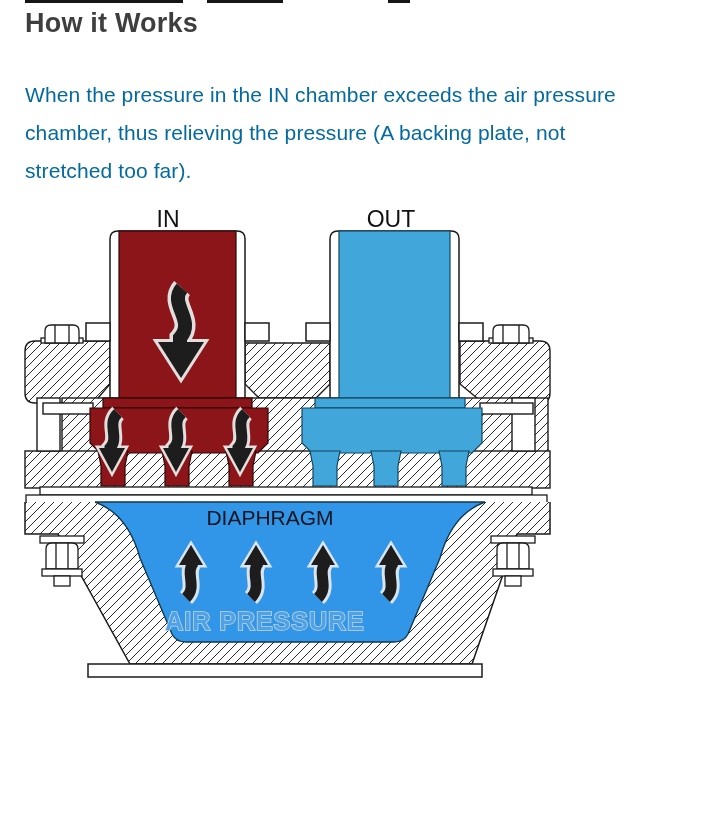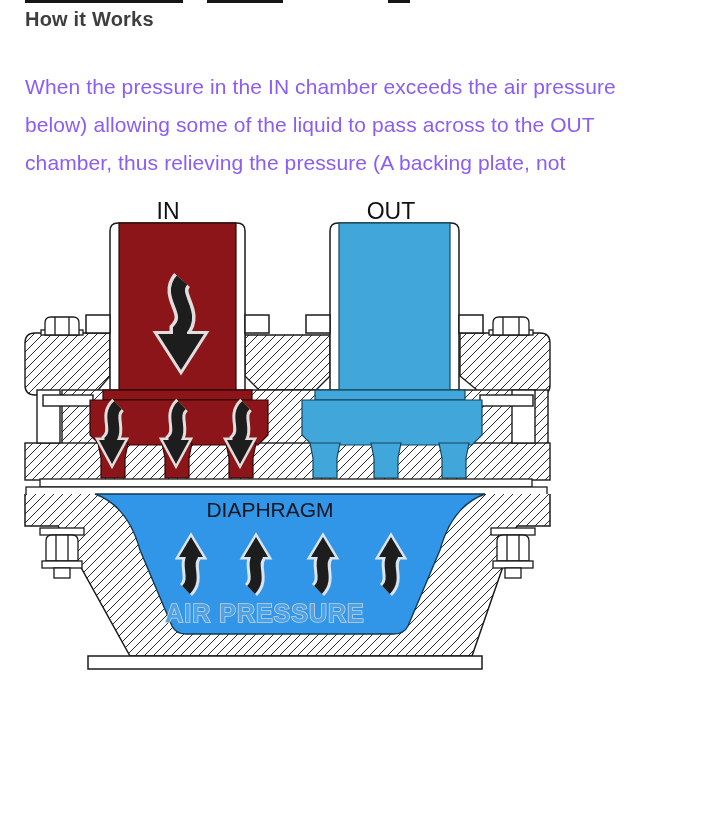--- a/index.html
+++ b/index.html
@@ -6,50 +6,50 @@
   body {
     width: 706px; height: 816px;
     font-family: "Liberation Sans", sans-serif;
     position: relative;
     overflow: hidden;
   }
   .remnant { position: absolute; top: 0; height: 3px; background: #161616; }
   .content { padding-left: 25px; }
   h1.page-title {
     margin: 8px 16px 0 0;
-    font-size: 20px;
+    font-size: 27px;
     font-weight: 600;
     color: #3e3e3e;
     letter-spacing: 0.2px;
   }
   .para {
     margin-top: 37px;
     font-size: 21px;
-    color: #8b5cf6;
+    color: #0369a1;
     letter-spacing: 0.1px;
   }
   .para .line { line-height: 38px; white-space: nowrap; }
   figure.diagram { margin: 6px 12px 0 0; }
   svg { display: block; }
   text { font-family: "Liberation Sans", sans-serif; }
 </style>
 </head>
 <body>
 
 <div class="remnant" style="left:25px;  width:158px;"></div>
 <div class="remnant" style="left:207px; width:76px;"></div>
 <div class="remnant" style="left:388px; width:22px;"></div>
 
 <div class="content">
   <h1 class="page-title">How it Works</h1>
 
   <div class="para">
     <div class="line">When the pressure in the IN chamber exceeds the air pressure</div>
-    <div class="line">below) allowing some of the liquid to pass across to the OUT</div>
     <div class="line">chamber, thus relieving the pressure (A backing plate, not</div>
+    <div class="line">stretched too far).</div>
   </div>
 </div>
 
 <figure class="diagram">
 <svg width="706" height="492" viewBox="0 0 706 492">
   <defs>
     <pattern id="hatch" width="9" height="9" patternUnits="userSpaceOnUse">
       <rect width="9" height="9" fill="#ffffff"></rect>
       <path d="M0,9 L9,0 M-2.25,2.25 L2.25,-2.25 M6.75,11.25 L11.25,6.75" stroke="#2a2a2a" stroke-width="1"></path>
     </pattern>

